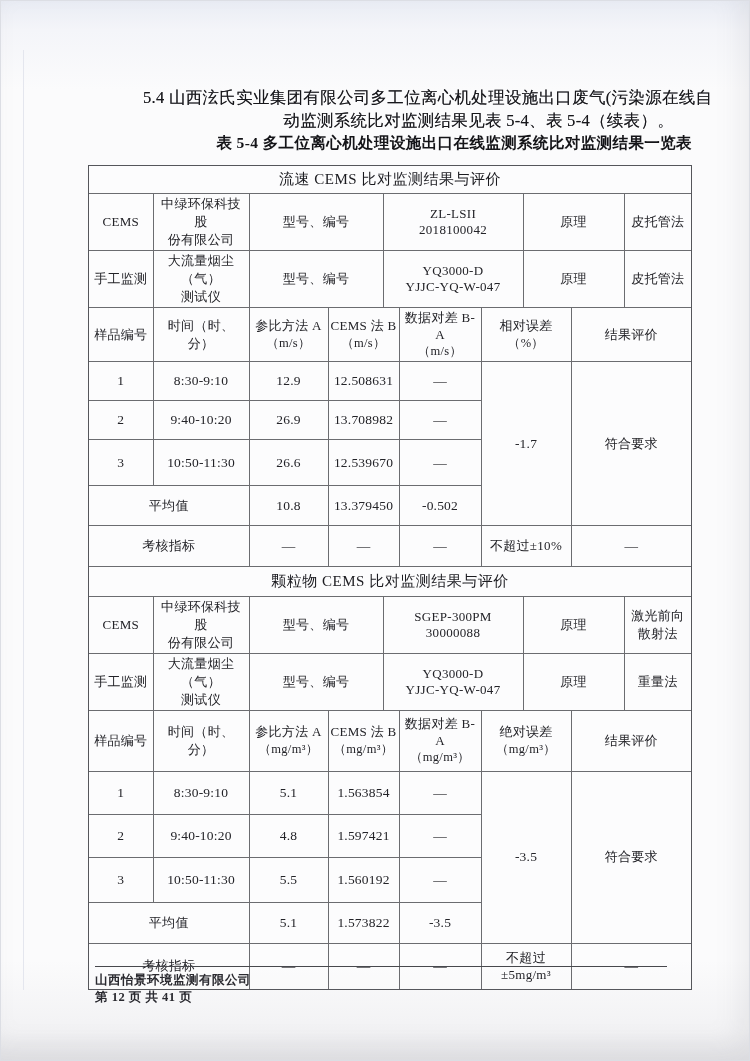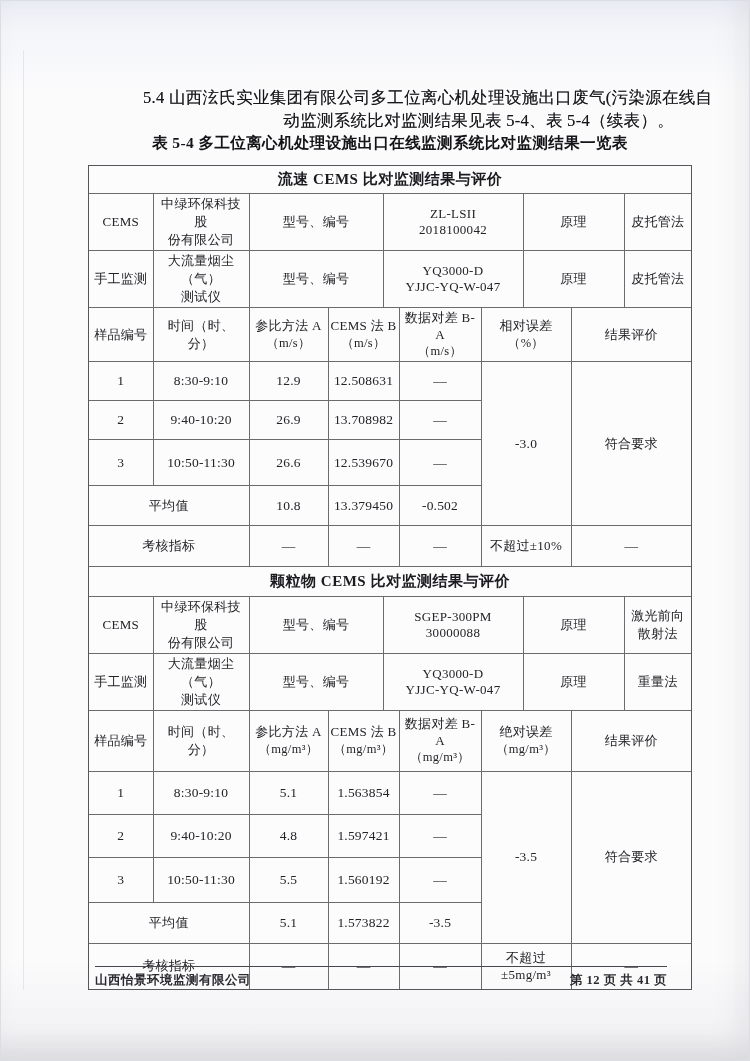--- a/index.html
+++ b/index.html
@@ -23,32 +23,32 @@
   .heading{
     position:absolute;left:88px;top:86px;width:586px;
     font-size:16.5px;line-height:23px;color:#17171b;
     text-shadow:0 0 .5px rgba(20,20,30,.55);
     letter-spacing:.3px;
   }
   .heading .l1{margin-left:55px;white-space:nowrap;}
   .heading .l2{white-space:nowrap;text-align:right;}
   .caption{
     position:absolute;left:88px;top:133px;width:604px;
-    text-align:center;font-size:15.5px;font-weight:bold;color:#141418;
+    text-align:right;font-size:15.5px;font-weight:bold;color:#141418;
     letter-spacing:.4px;
   }
   .tables-wrap{
     position:absolute;left:88px;top:165px;width:604px;
     border:1.5px solid #55565b;box-sizing:border-box;
     background:rgba(255,255,255,.25);
   }
   .cmp2{border-top:1px solid #6b6c70;}
   .tbl-title{
     height:27px;line-height:27px;text-align:center;
-    font-size:15px;font-weight:bold;color:#1b1b20;
+    font-size:15px;font-weight:normal;color:#1b1b20;
     border-bottom:1px solid #6b6c70;letter-spacing:.5px;
   }
   .cmp2 .tbl-title{height:29px;line-height:29px;}
   table{width:100%;border-collapse:collapse;border-style:hidden;table-layout:fixed;}
   td{
     border:1px solid #6b6c70;
     text-align:center;vertical-align:middle;
     font-size:13px;color:#232328;
     padding:1px 2px;box-sizing:border-box;
     letter-spacing:.3px;
@@ -66,21 +66,21 @@
   tr.h40>td{height:40px;}
   tr.h41>td{height:41px;}
   .num{font-size:13.5px;letter-spacing:.2px;}
   .footer-rule{
     position:absolute;left:95px;top:966px;width:572px;
     border-top:1.5px solid #47484d;
   }
   .footer{
     position:absolute;left:95px;top:972px;width:572px;
     display:flex;justify-content:space-between;
-    font-size:12.5px;font-weight:bold;color:#2a2a30;letter-spacing:.5px;
+    font-size:12.5px;font-weight:bold;color:#2a2a30;letter-spacing:.5px;flex-direction:column;
   }
 </style>
 </head>
 <body>
 
 <div class="page">
   <div class="scan-line"></div>
 
   <div class="heading">
     <div class="l1">5.4 山西泫氏实业集团有限公司多工位离心机处理设施出口废气(污染源在线自</div>
@@ -178,21 +178,21 @@
           <td>
                 <div class="lab">结果评价</div>
               </td>
         </tr>
         <tr class="h39">
           <td class="num">1</td>
           <td class="num">8:30-9:10</td>
           <td class="num">12.9</td>
           <td class="num">12.508631</td>
           <td class="num">—</td>
-          <td class="num" rowspan="4">-3.0</td>
+          <td class="num" rowspan="4">-1.7</td>
           <td rowspan="4">符合要求</td>
         </tr>
         <tr class="h39">
           <td class="num">2</td>
           <td class="num">9:40-10:20</td>
           <td class="num">26.9</td>
           <td class="num">13.708982</td>
           <td class="num">—</td>
         </tr>
         <tr class="h46">

